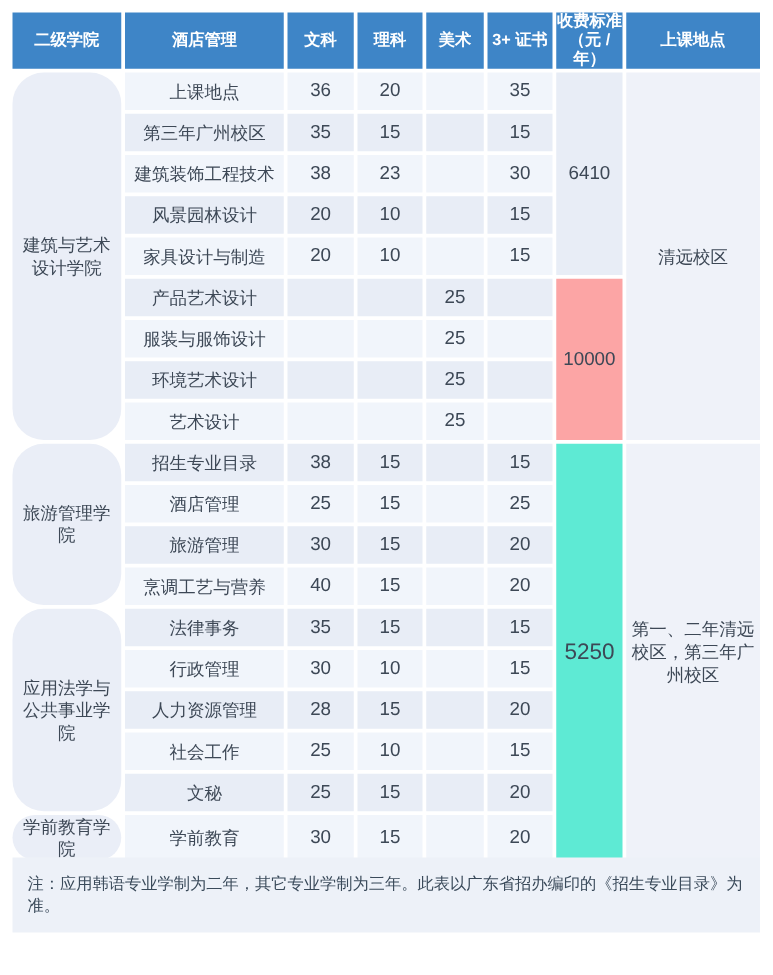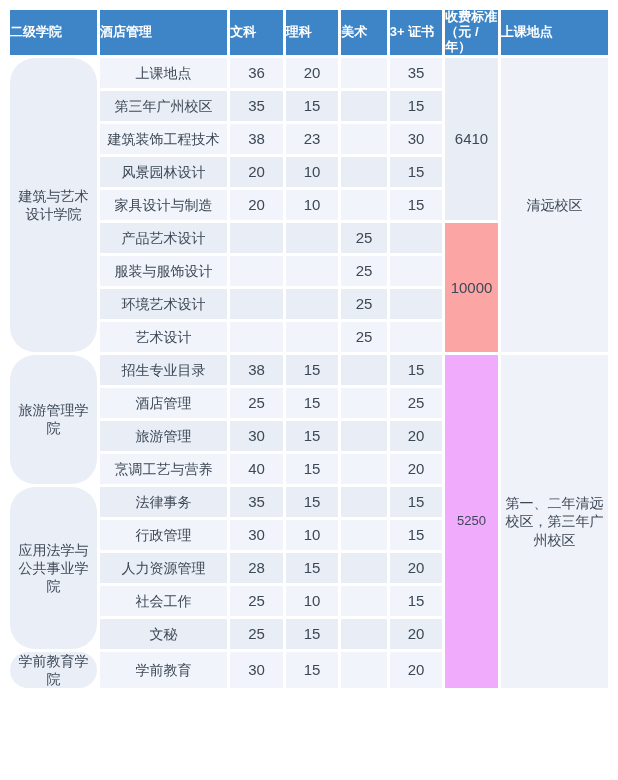--- a/index.html
+++ b/index.html
@@ -23,42 +23,42 @@
     border-collapse: separate;
     border-spacing: 3px;
     table-layout: fixed;
   }
   th {
     background: #3e85c7;
     color: #ffffff;
     font-size: 13px;
     font-weight: bold;
     height: 34px;
-    text-align: left;
+    text-align: center;
     vertical-align: middle;
     line-height: 1.15;
     padding: 0;
     margin-top: 16px;
   }
   td {
     height: 30px;
     text-align: center;
     vertical-align: middle;
     font-size: 14px;
     color: #3d4856;
     padding: 0 2px;
     line-height: 1.3;
   }
   td.num { font-size: 15px; }
   tbody tr:nth-child(odd) td.data { background: #f1f5fb; }
   tbody tr:nth-child(even) td.data { background: #e8edf6; }
   td.college { background: #eaeef7; border-radius: 25px; }
   td.fee1 { background: #e8edf6; font-size: 15px; margin-top: 47px; }
   td.fee2 { background: #fca5a5; font-size: 15px; }
-  td.fee3 { background: #f0abfc; font-size: 13px; }
+  td.fee3 { background: #5eead4; font-size: 18px; }
   td.loc { background: #eff2f9; }
   .note-panel {
     position: absolute;
     left: 10px;
     top: 686px;
     width: 598px;
     height: 60px;
     background: #edf1f8;
     box-sizing: border-box;
     display: flex;
@@ -237,13 +237,16 @@
         <td class="college">学前教育学院</td>
         <td class="data">学前教育</td>
         <td class="data num">30</td>
         <td class="data num">15</td>
         <td class="data num"></td>
         <td class="data num">20</td>
       </tr>
     </tbody>
   </table>
 
+  <div class="note-panel">
+    <span>注：应用韩语专业学制为二年，其它专业学制为三年。此表以广东省招办编印的《招生专业目录》为准。</span>
+  </div>
 </div>
 
 </body></html>

